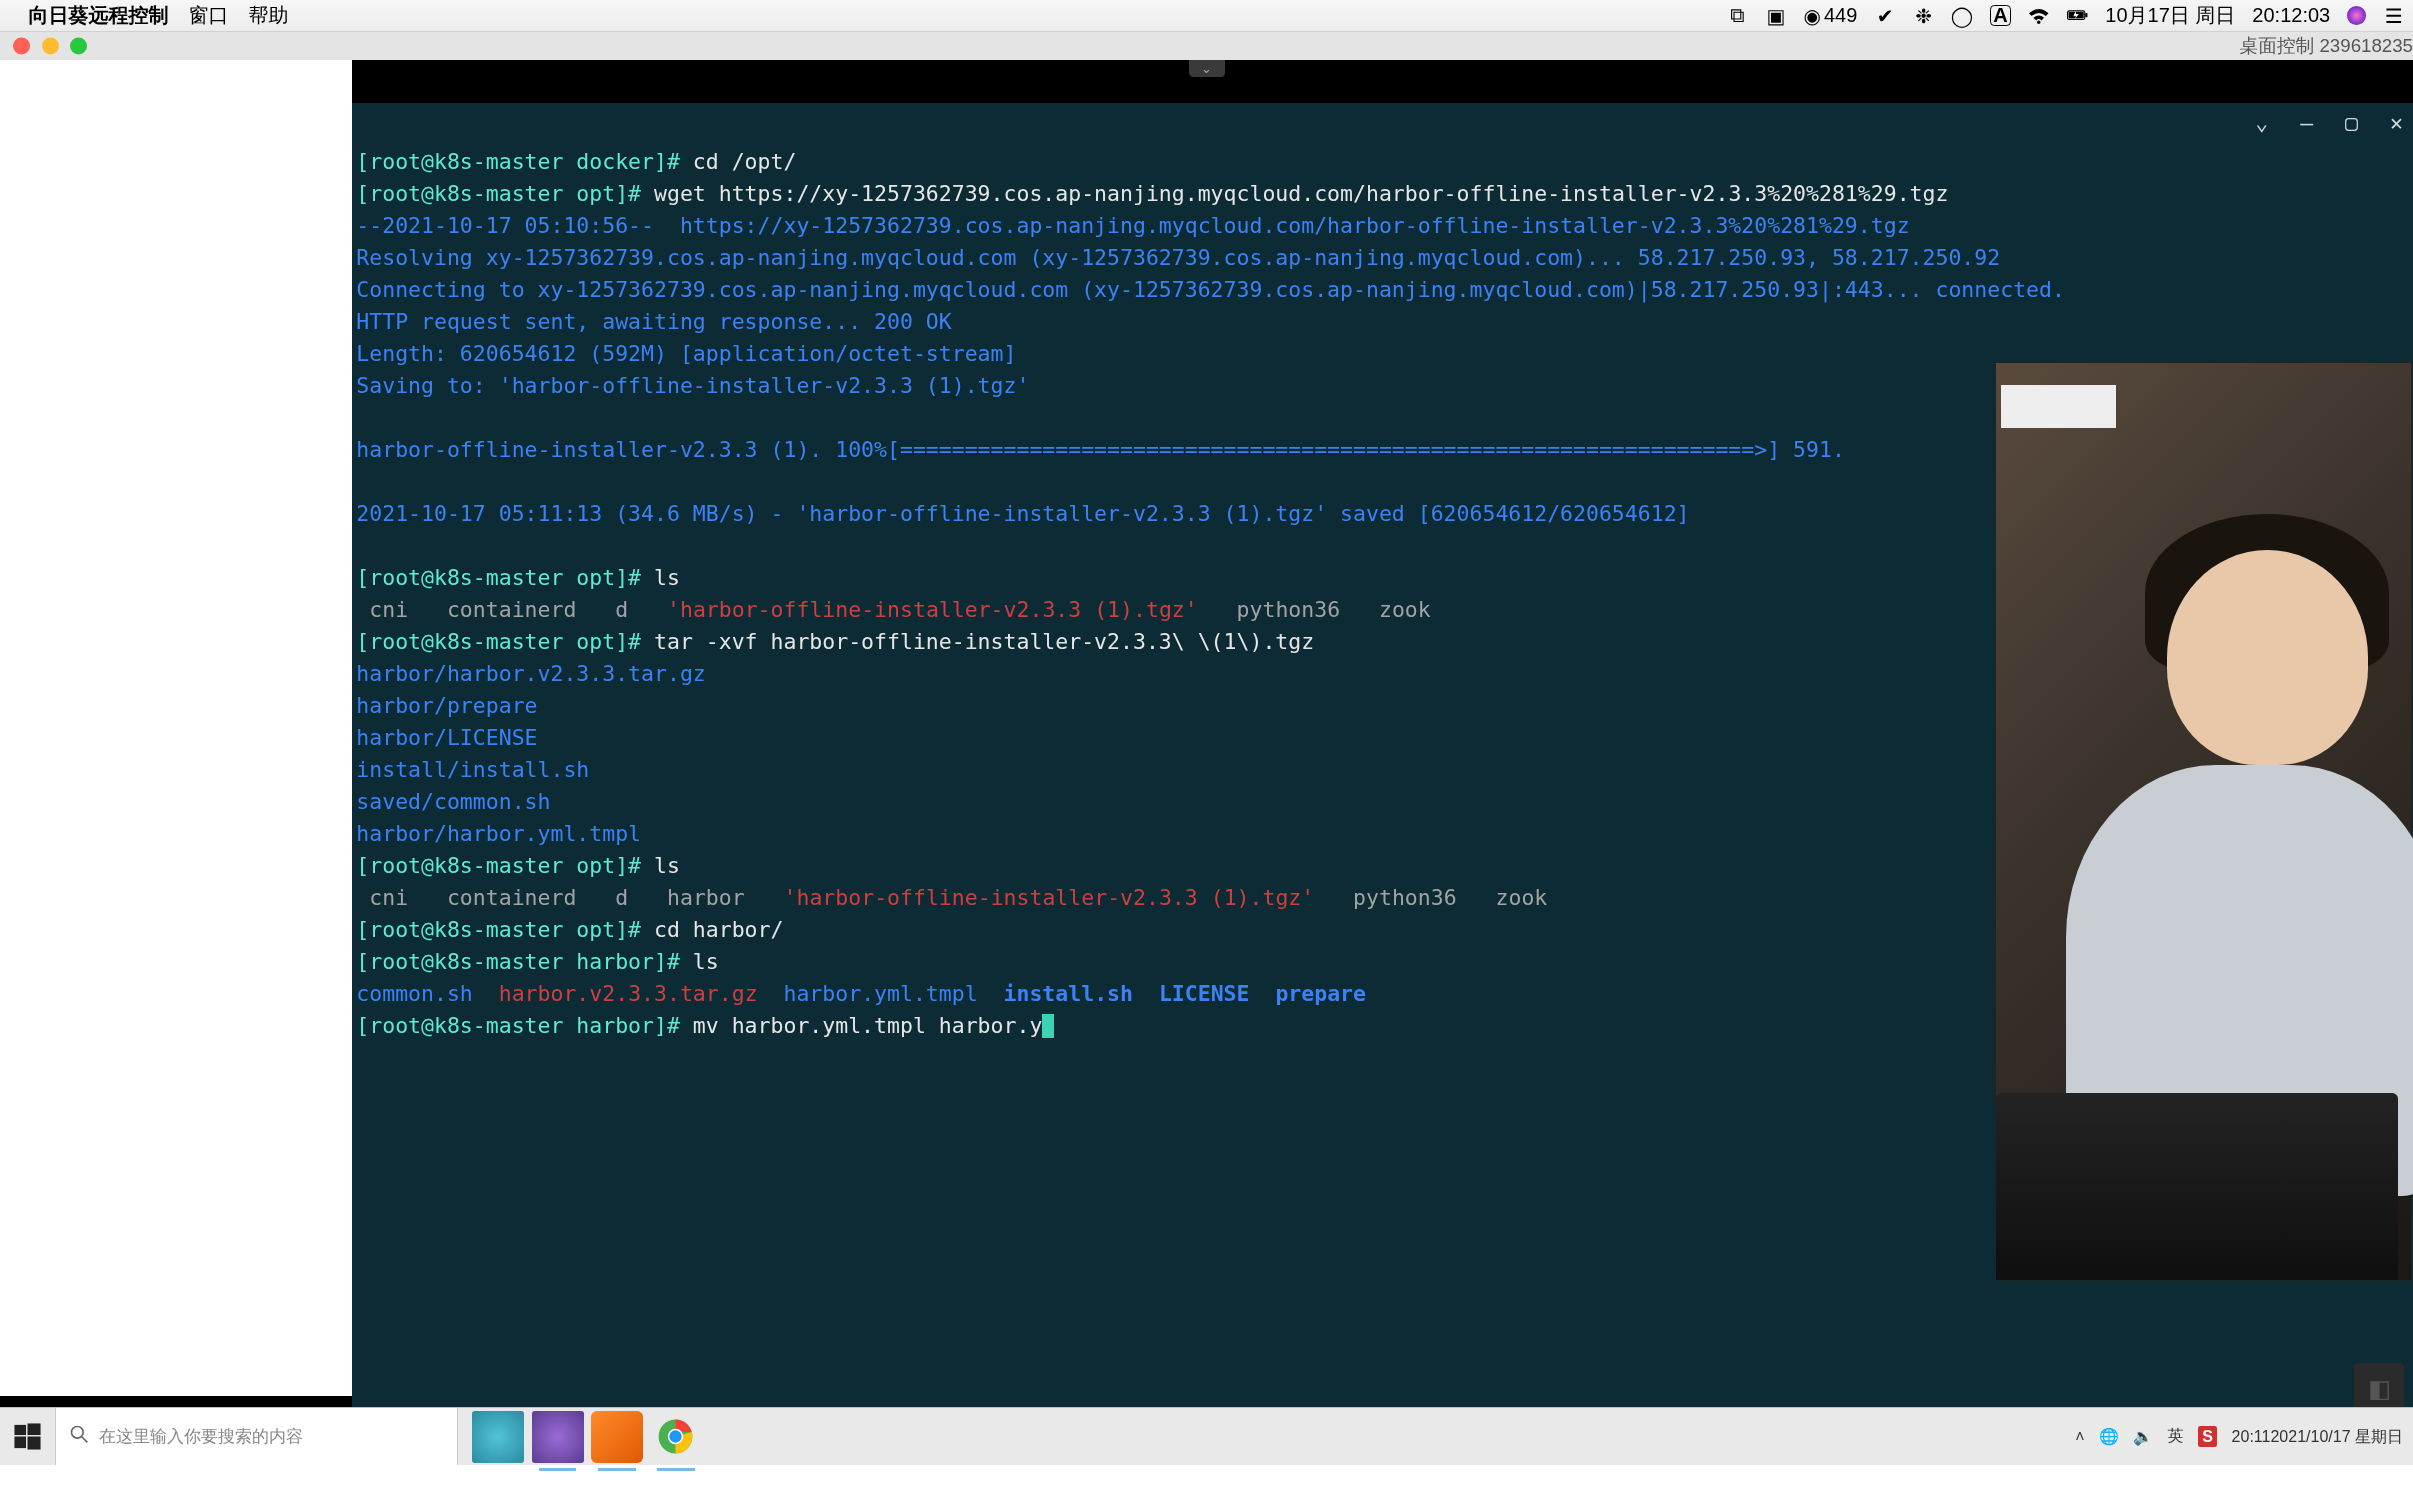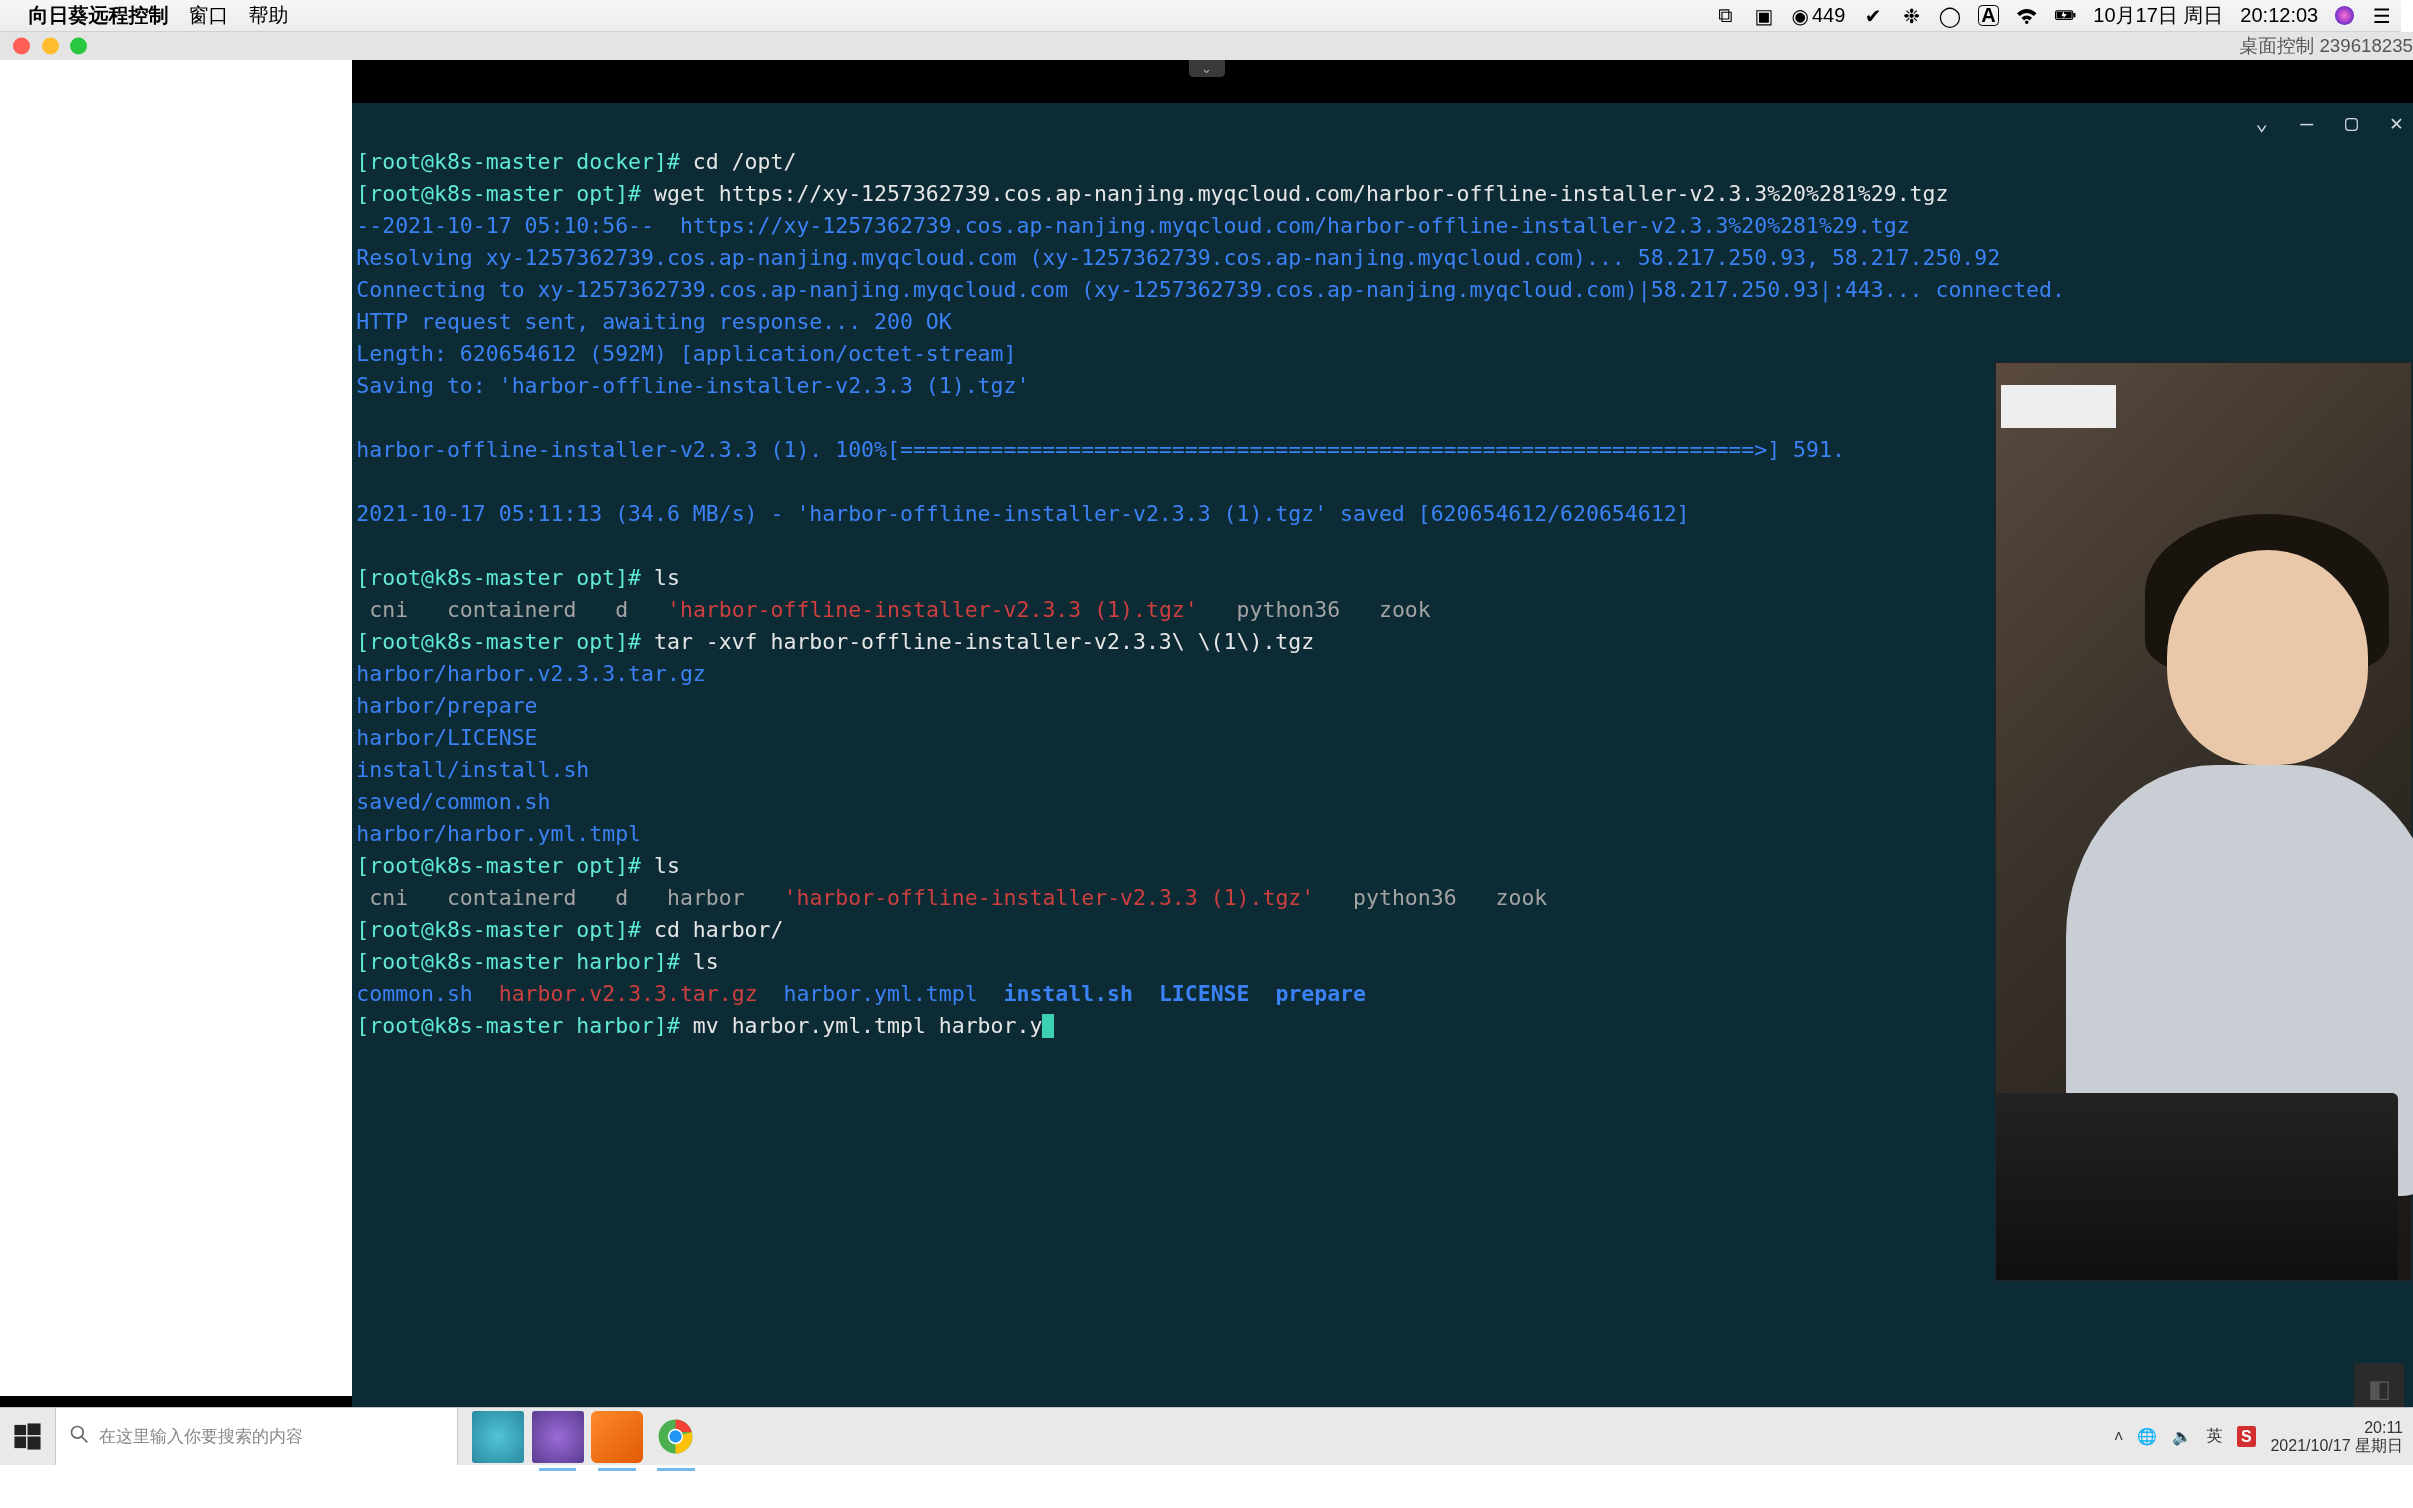--- a/index.html
+++ b/index.html
@@ -5,21 +5,21 @@
 * { margin:0; padding:0; box-sizing:border-box; }
 body {
   width:2413px; height:1508px;
   background:#fff;
   font-family:-apple-system,BlinkMacSystemFont,"Helvetica Neue",Arial,"PingFang SC","Microsoft YaHei",sans-serif;
   overflow:hidden;
   position:relative;
 }
 
 .mac-menubar{
-  position:absolute; top:0; left:0; right:12px; height:32px;
+  position:absolute; top:0; left:0; right:0; height:32px;
   background:linear-gradient(#f6f6f6,#ececec);
   border-bottom:0.7px solid #d0d0d0;
   display:flex; align-items:center;
   font-size:20px; color:#000;
   padding:0 8.6px;
   z-index:100;
 }
 .mac-menubar .left{display:flex;align-items:center;gap:20px}
 .mac-menubar .apple{font-size:23px}
 .mac-menubar .right{margin-left:auto;display:flex;align-items:center;gap:17px}
@@ -98,21 +98,21 @@
   display:flex; align-items:center;
   font-size:17px; color:#333;
 }
 .win-start{width:56px;height:100%;display:flex;align-items:center;justify-content:center;border-right:0.7px solid #c8c8c8}
 .win-start svg{width:29px;height:29px}
 .win-search{display:flex;align-items:center;gap:10px;height:100%;width:402px;border-right:0.7px solid #c8c8c8;padding:0 13px;color:#888;background:#fff}
 .taskbar-icons{display:flex;align-items:center;gap:7.2px;height:100%;padding-left:14.4px}
 .taskbar-icons .ticon{width:52px;height:52px;border-radius:2.9px;display:flex;align-items:center;justify-content:center;position:relative}
 .taskbar-icons .ticon.active::after{content:"";position:absolute;bottom:-8.6px;left:7.2px;right:7.2px;height:3.6px;background:#76b9ed}
 .win-tray{margin-left:auto;display:flex;align-items:center;gap:14.4px;padding-right:10px;font-size:16px;color:#333}
-.win-tray .clock{display:flex;flex-direction:column;align-items:flex-end;line-height:1.1}
+.win-tray .clock{display:flex;align-items:flex-end;line-height:1.1}
 
 .menubar-icon{width:21.5px;height:21.5px;display:inline-flex;align-items:center;justify-content:center}
 </style>
 </head>
 <body>
 
 <div class="mac-menubar">
   <div class="left">
     <span class="apple"></span>
     <b>向日葵远程控制</b>

